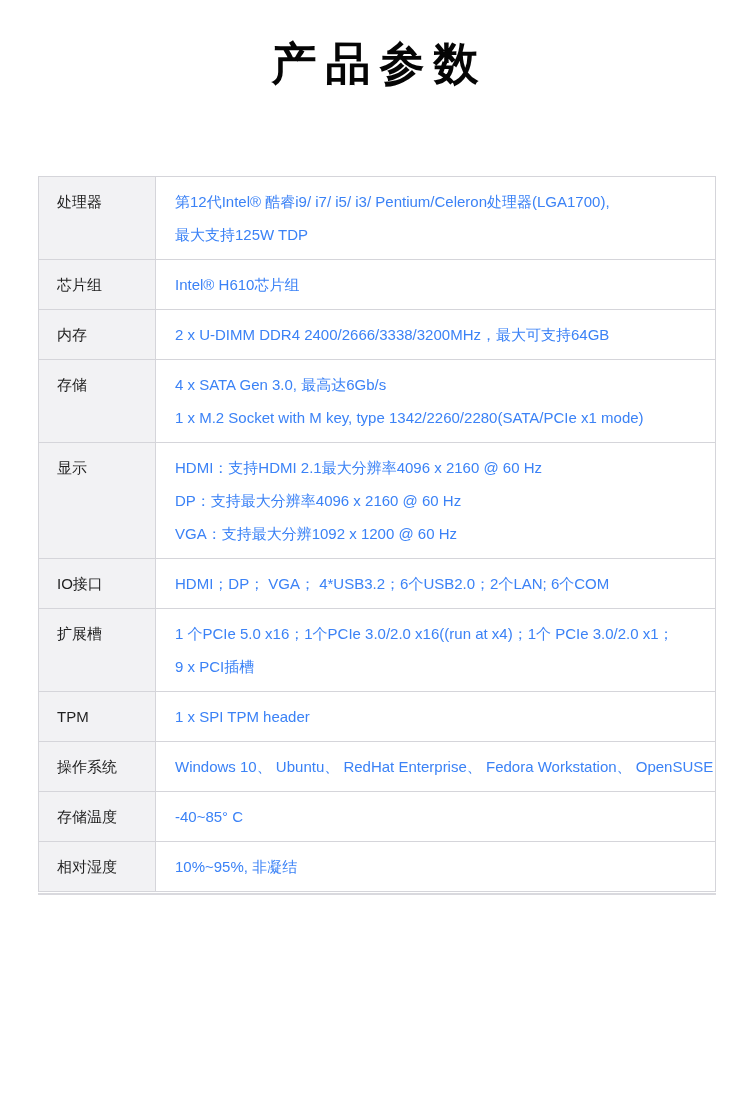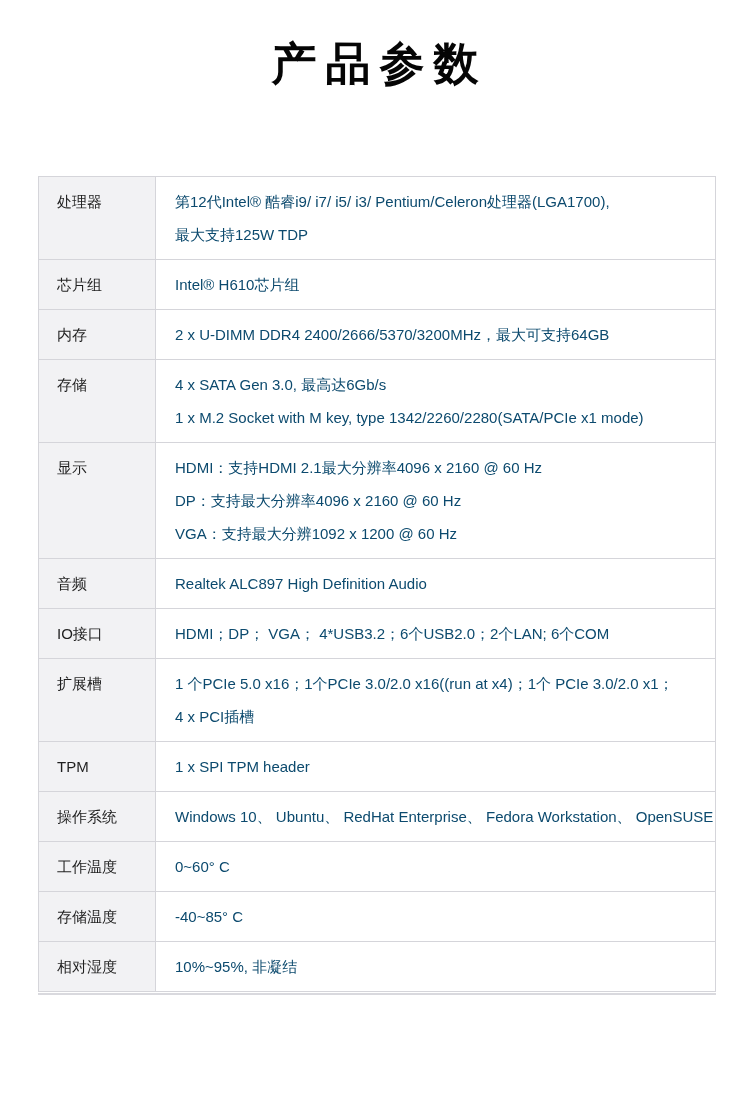--- a/index.html
+++ b/index.html
@@ -48,21 +48,21 @@
     background: #f2f2f4;
     text-align: left;
     padding: 8px 4px 8px 18px;
     line-height: 33px;
     color: #1f1f1f;
     font-weight: 500;
   }
   table.spec-table td {
     background: #ffffff;
     padding: 8px 8px 8px 19px;
-    color: #0c4a6e;
+    color: #3b82f6;
   }
   .line {
     line-height: 33px;
     white-space: nowrap;
   }
   .table-bottom-edge {
     margin-top: 1px;
     height: 2px;
     background: #d9d9de;
     width: 678px;
@@ -87,21 +87,21 @@
   <tr>
     <th>芯片组</th>
     <td>
             <div class="line">Intel® H610芯片组</div>
           </td>
   </tr>
 
   <tr>
     <th>内存</th>
     <td>
-            <div class="line">2 x U-DIMM DDR4 2400/2666/5370/3200MHz，最大可支持64GB</div>
+            <div class="line">2 x U-DIMM DDR4 2400/2666/3338/3200MHz，最大可支持64GB</div>
           </td>
   </tr>
 
   <tr>
     <th>存储</th>
     <td>
             <div class="line">4 x SATA Gen 3.0,  最高达6Gb/s</div>
             <div class="line">1 x M.2 Socket with M key, type 1342/2260/2280(SATA/PCIe x1 mode)</div>
           </td>
   </tr>
@@ -109,62 +109,50 @@
   <tr>
     <th>显示</th>
     <td>
             <div class="line">HDMI：支持HDMI 2.1最大分辨率4096 x 2160 @ 60 Hz</div>
             <div class="line">DP：支持最大分辨率4096 x 2160 @ 60 Hz</div>
             <div class="line">VGA：支持最大分辨1092 x 1200 @ 60 Hz</div>
           </td>
   </tr>
 
 
-  <tr>
-    <th>音频</th>
-    <td>
-            <div class="line">Realtek ALC897 High Definition Audio</div>
-          </td>
-  </tr>
 
   <tr>
     <th>IO接口</th>
     <td>
             <div class="line">HDMI；DP；  VGA；  4*USB3.2；6个USB2.0；2个LAN; 6个COM</div>
           </td>
   </tr>
 
   <tr>
     <th>扩展槽</th>
     <td>
             <div class="line">1 个PCIe 5.0 x16；1个PCIe 3.0/2.0 x16((run at x4)；1个  PCIe 3.0/2.0 x1；</div>
-            <div class="line">4 x PCI插槽</div>
+            <div class="line">9 x PCI插槽</div>
           </td>
   </tr>
 
   <tr>
     <th>TPM</th>
     <td>
             <div class="line">1 x SPI TPM header</div>
           </td>
   </tr>
 
   <tr>
     <th>操作系统</th>
     <td>
             <div class="line">Windows 10、 Ubuntu、 RedHat Enterprise、 Fedora Workstation、 OpenSUSE</div>
           </td>
   </tr>
 
-  <tr>
-    <th>工作温度</th>
-    <td>
-            <div class="line">0~60° C</div>
-          </td>
-  </tr>
 
   <tr>
     <th>存储温度</th>
     <td>
             <div class="line">-40~85° C</div>
           </td>
   </tr>
 
   <tr>
     <th>相对湿度</th>

